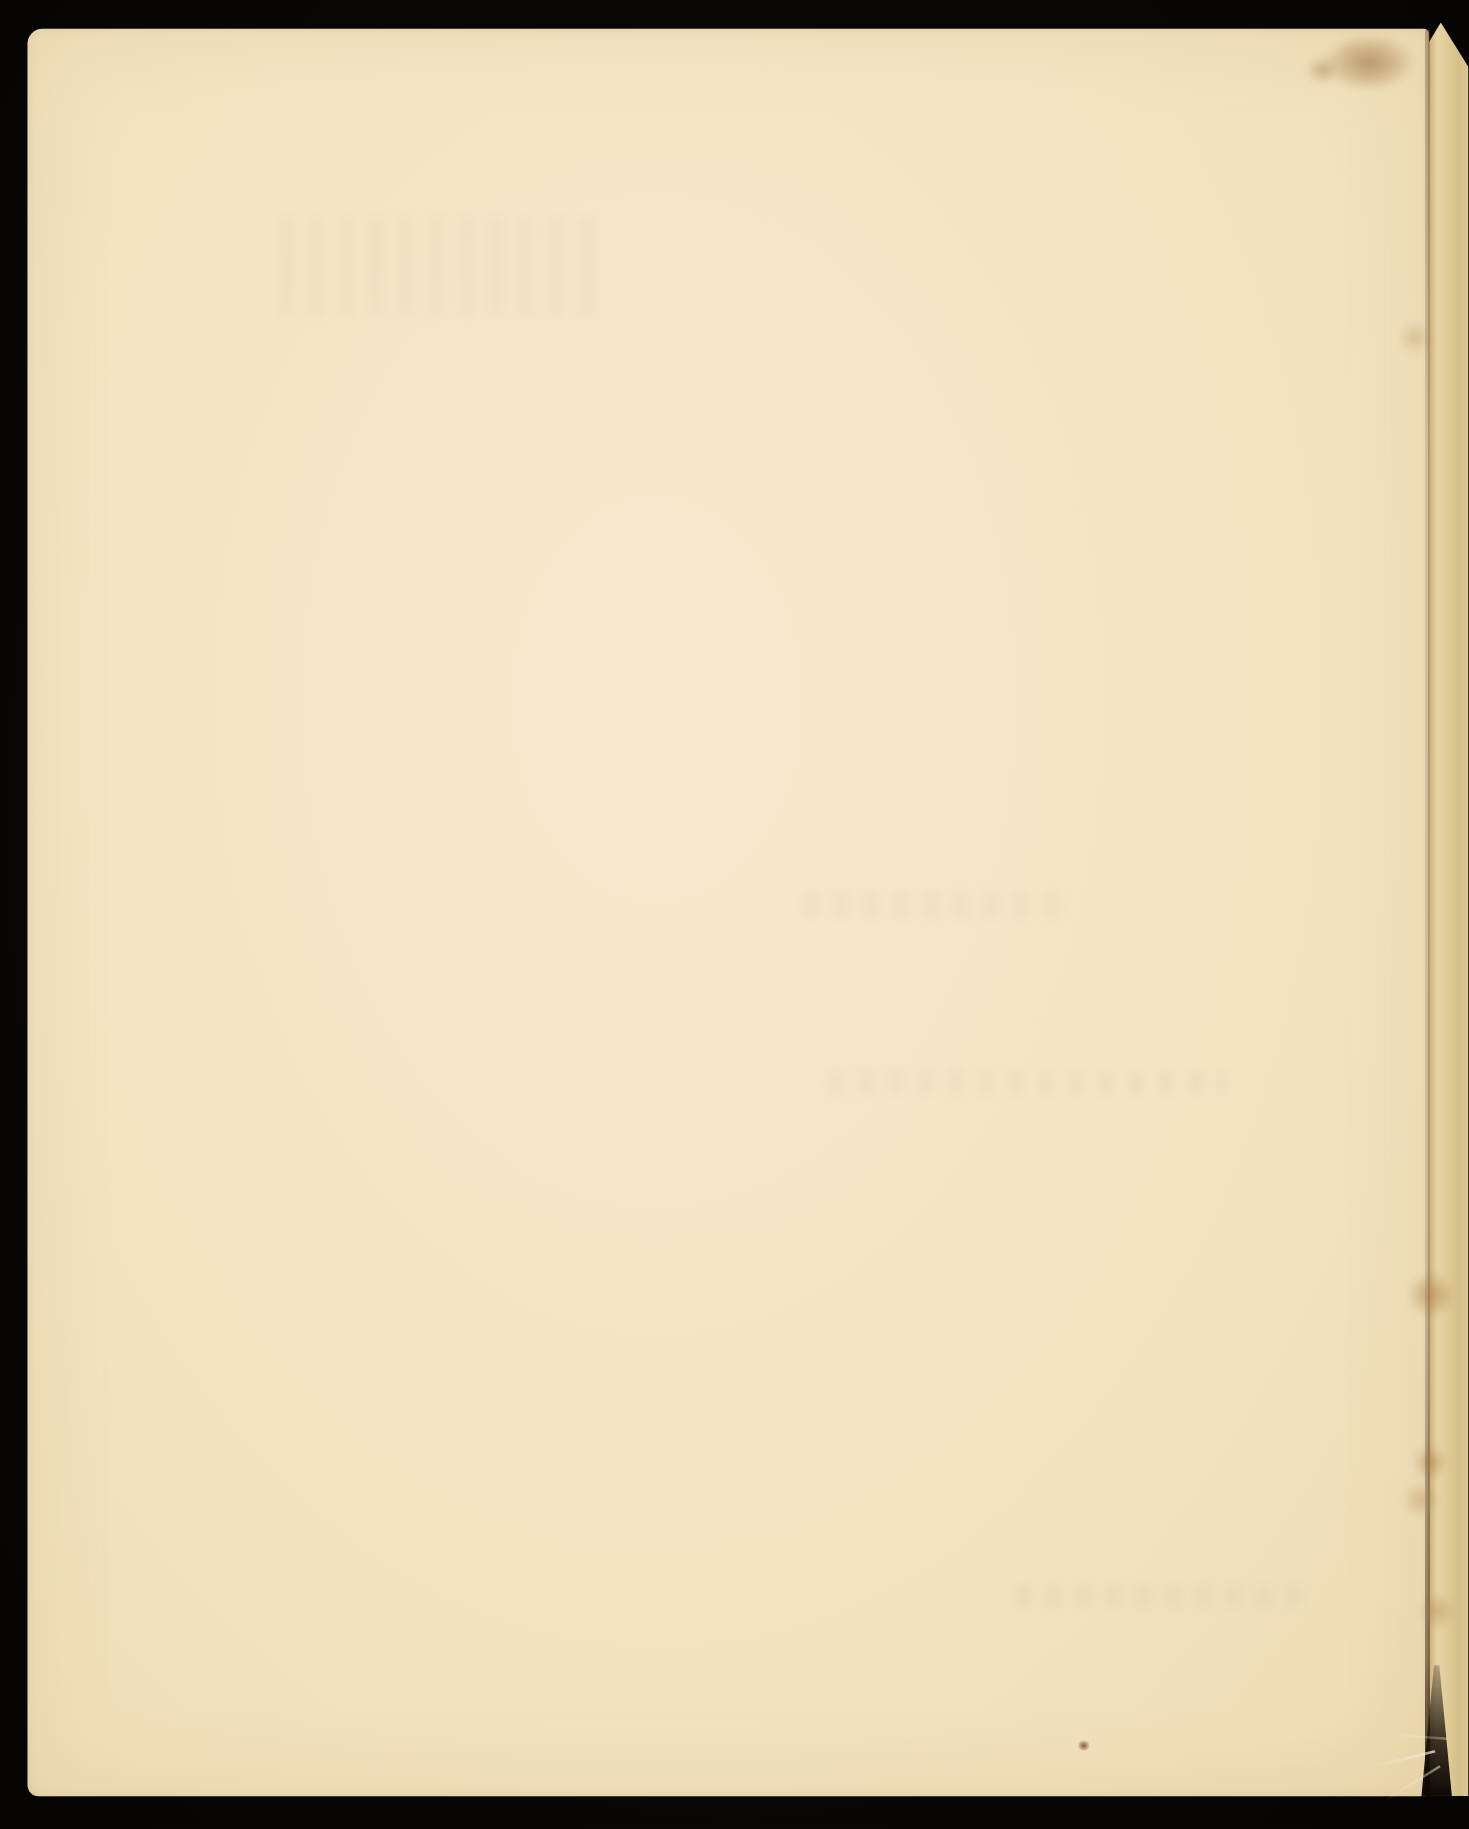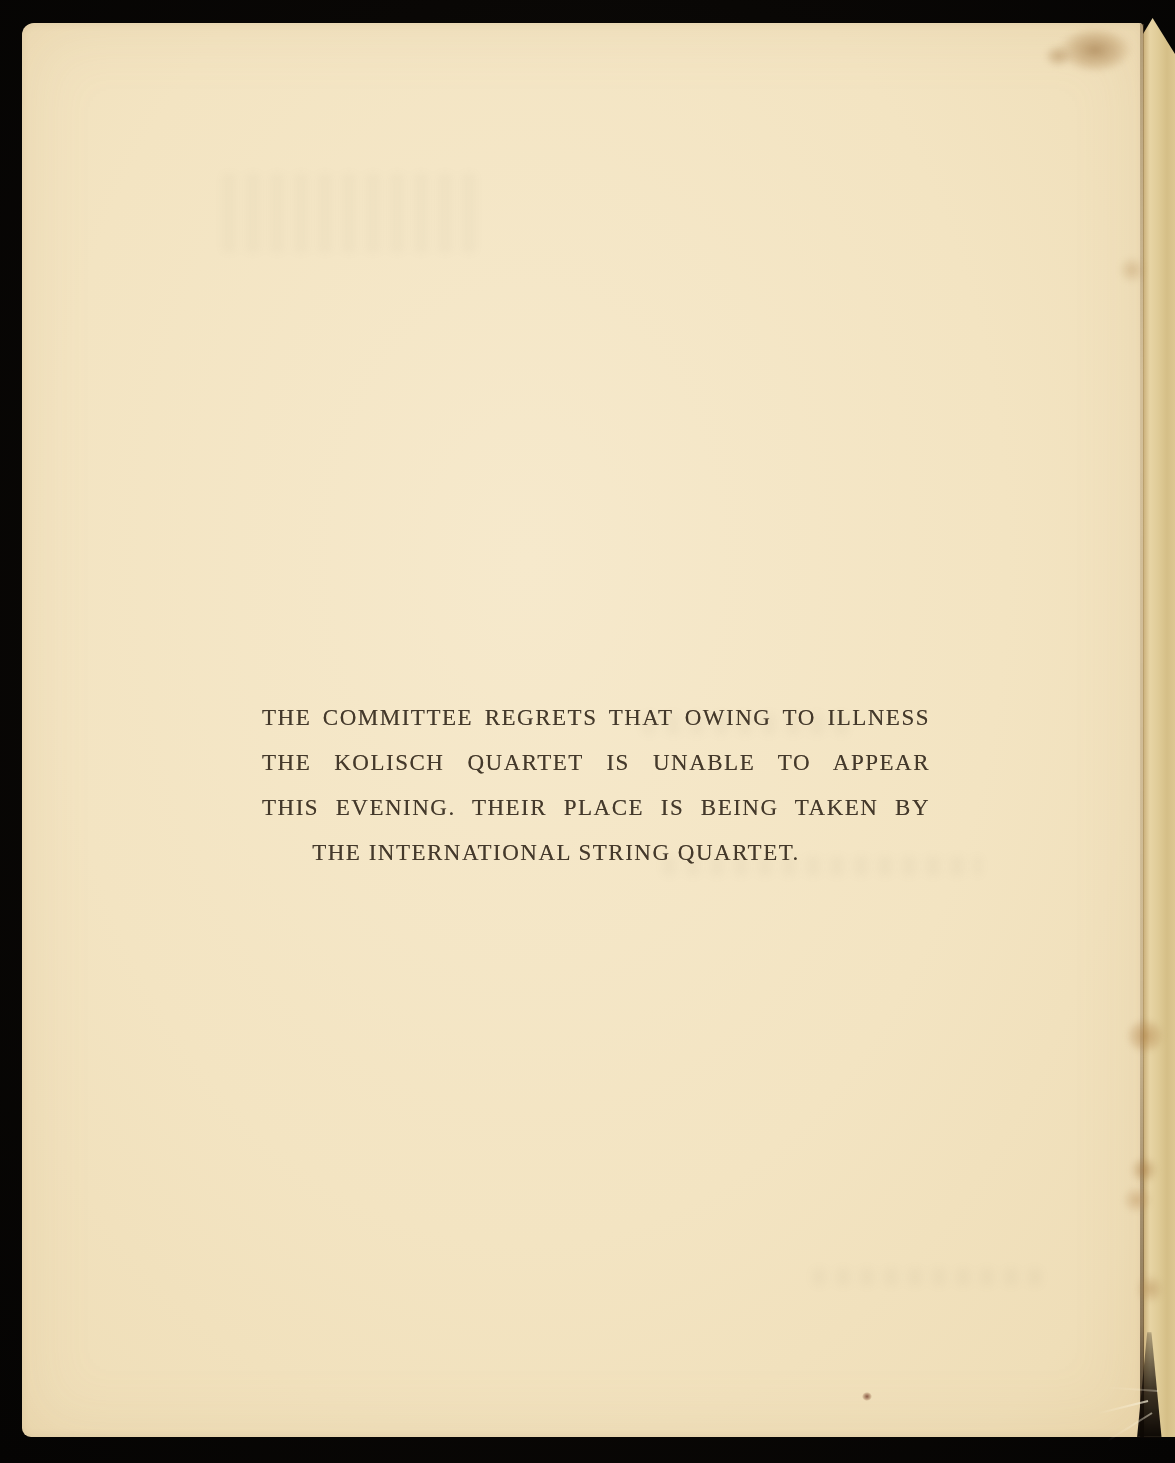--- a/index.html
+++ b/index.html
@@ -197,20 +197,14 @@
 
   <div class="stain stain-tr-main"></div>
   <div class="stain stain-tr-lobe"></div>
   <div class="stain stain-edge-upper"></div>
   <div class="stain stain-edge-mid"></div>
   <div class="stain stain-edge-low1"></div>
   <div class="stain stain-edge-low2"></div>
   <div class="stain stain-corner"></div>
   <div class="stain speck"></div>
 
-  <div class="notice">
-    <div class="line">THE COMMITTEE REGRETS THAT OWING TO ILLNESS</div>
-    <div class="line">THE KOLISCH QUARTET IS UNABLE TO APPEAR</div>
-    <div class="line">THIS EVENING. THEIR PLACE IS BEING TAKEN BY</div>
-    <div class="line line-last">THE INTERNATIONAL STRING QUARTET.</div>
-  </div>
 
 </div>
 
 </body></html>

